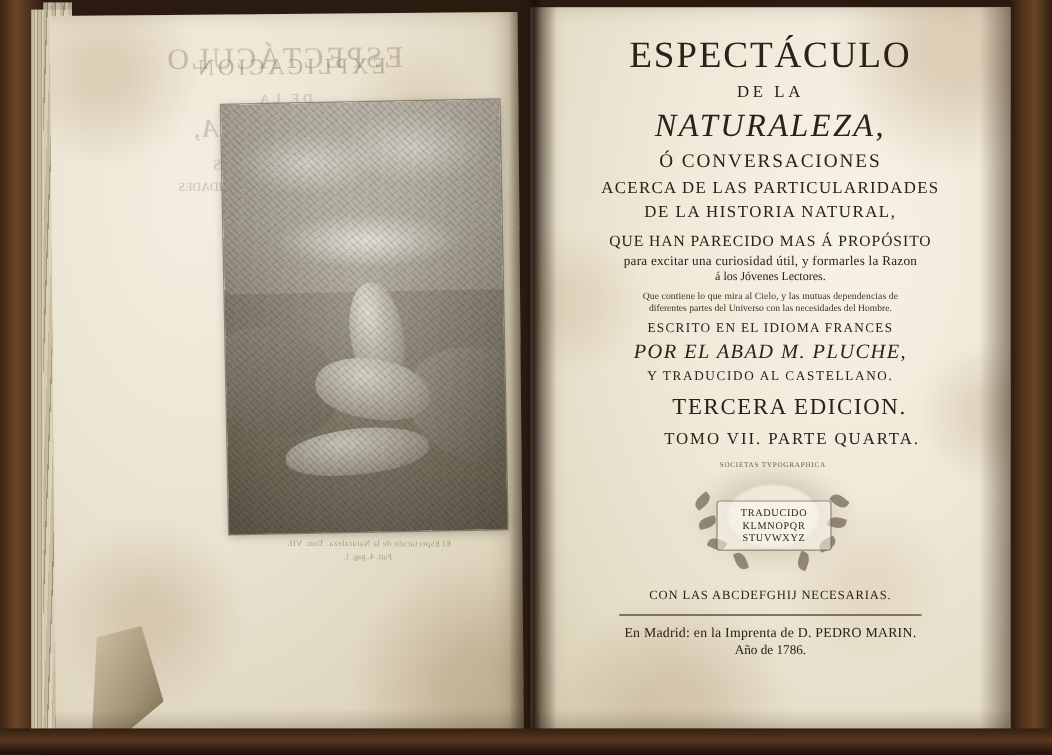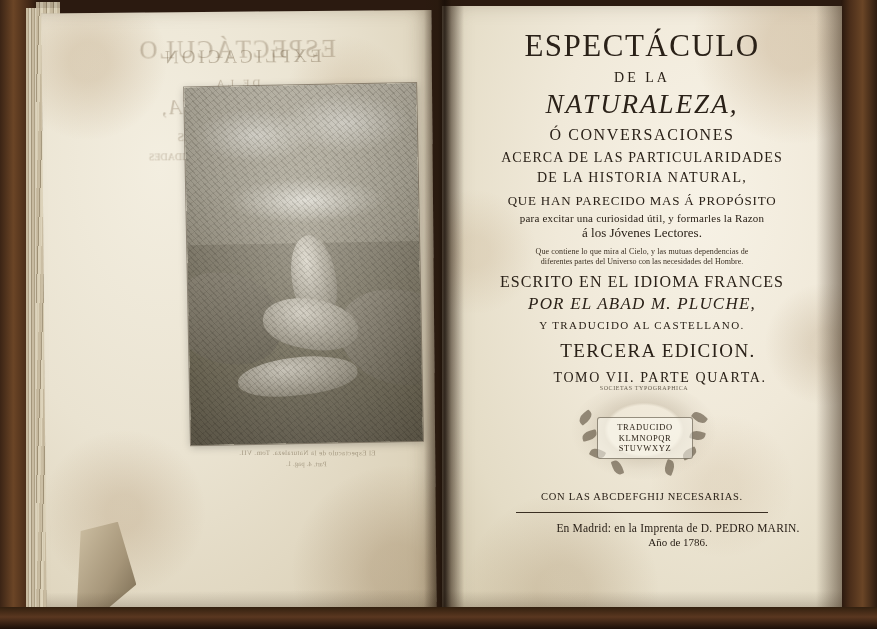--- a/index.html
+++ b/index.html
@@ -260,36 +260,36 @@
     font-size: 13px;
     letter-spacing: .8px;
     margin-top: 7px;
   }
   .t-small1 {
     font-size: 11px;
     margin-top: 3px;
     letter-spacing: .2px;
   }
   .t-small2 {
-    font-size: 13px;
+    font-size: 10px;
     margin-top: 1px;
   }
   .t-tiny1 {
     font-size: 8px;
     margin-top: 6px;
     letter-spacing: .1px;
     color: #3a2f22;
   }
   .t-tiny2 {
     font-size: 8px;
     margin-top: 1px;
     color: #3a2f22;
   }
   .t-escrito {
-    font-size: 16px;
+    font-size: 11px;
     letter-spacing: 1.1px;
     margin-top: 7px;
   }
   .t-autor {
     font-style: italic;
     font-size: 17px;
     letter-spacing: 1.2px;
     margin-top: 3px;
   }
   .t-trad {
@@ -368,21 +368,20 @@
     width: 252px;
     height: 0;
     border-top: 1.4px solid #3a2f22;
   }
   .imprint {
     position: absolute;
     left: 14px; top: 516px;
     width: 372px;
     text-align: center;
     color: #2a2118;
-    padding-left: 36px;
   }
   .imprint .line1 { font-size: 11.5px; letter-spacing: .2px; }
   .imprint .line2 { font-size: 11px; margin-top: 2px; }
   .imprint .line3 { font-size: 8px; margin-top: 4px; font-style: italic; }
 
   
   .right-edge-shadow {
     position: absolute;
     right: 0; top: 0;
     width: 26px; height: 615px;

